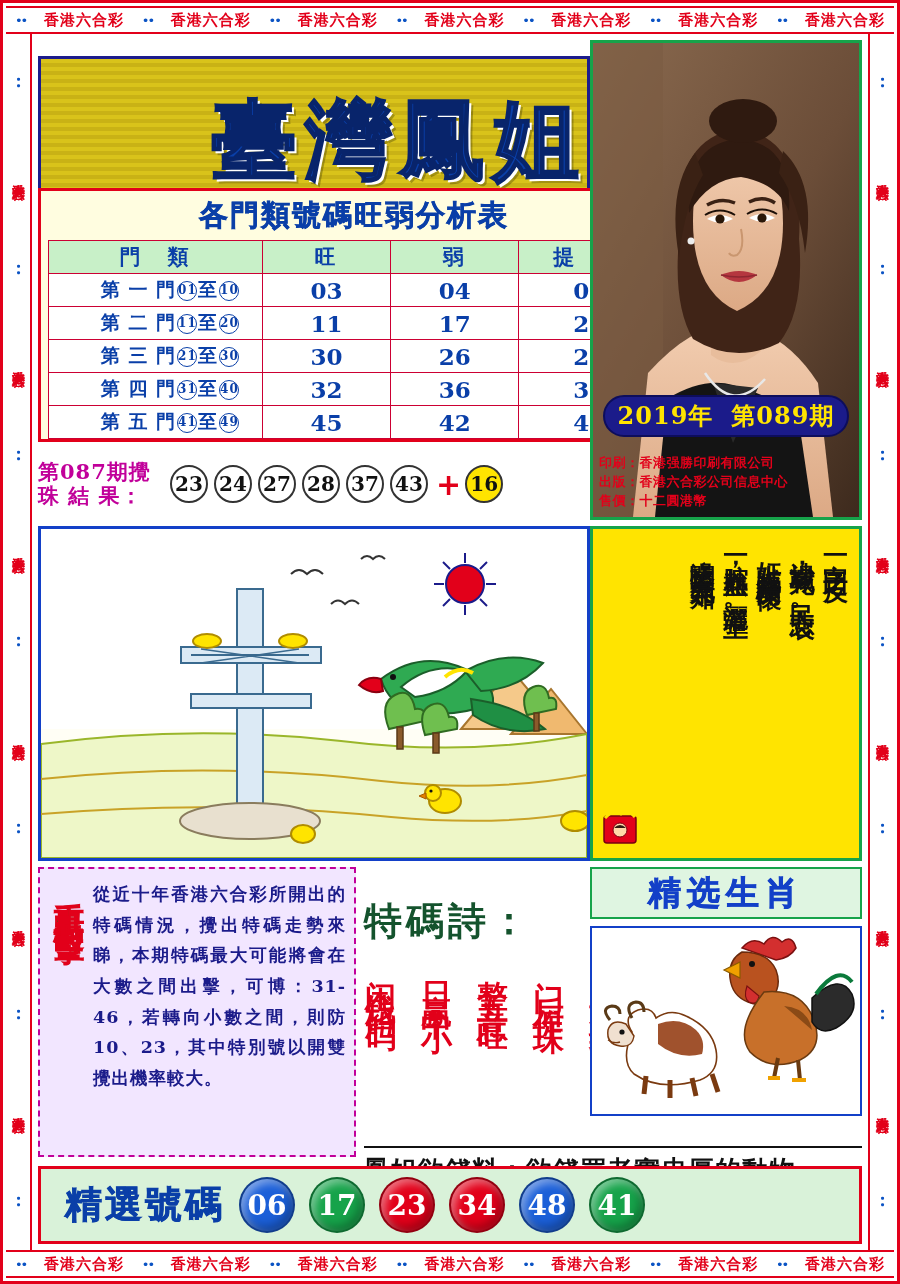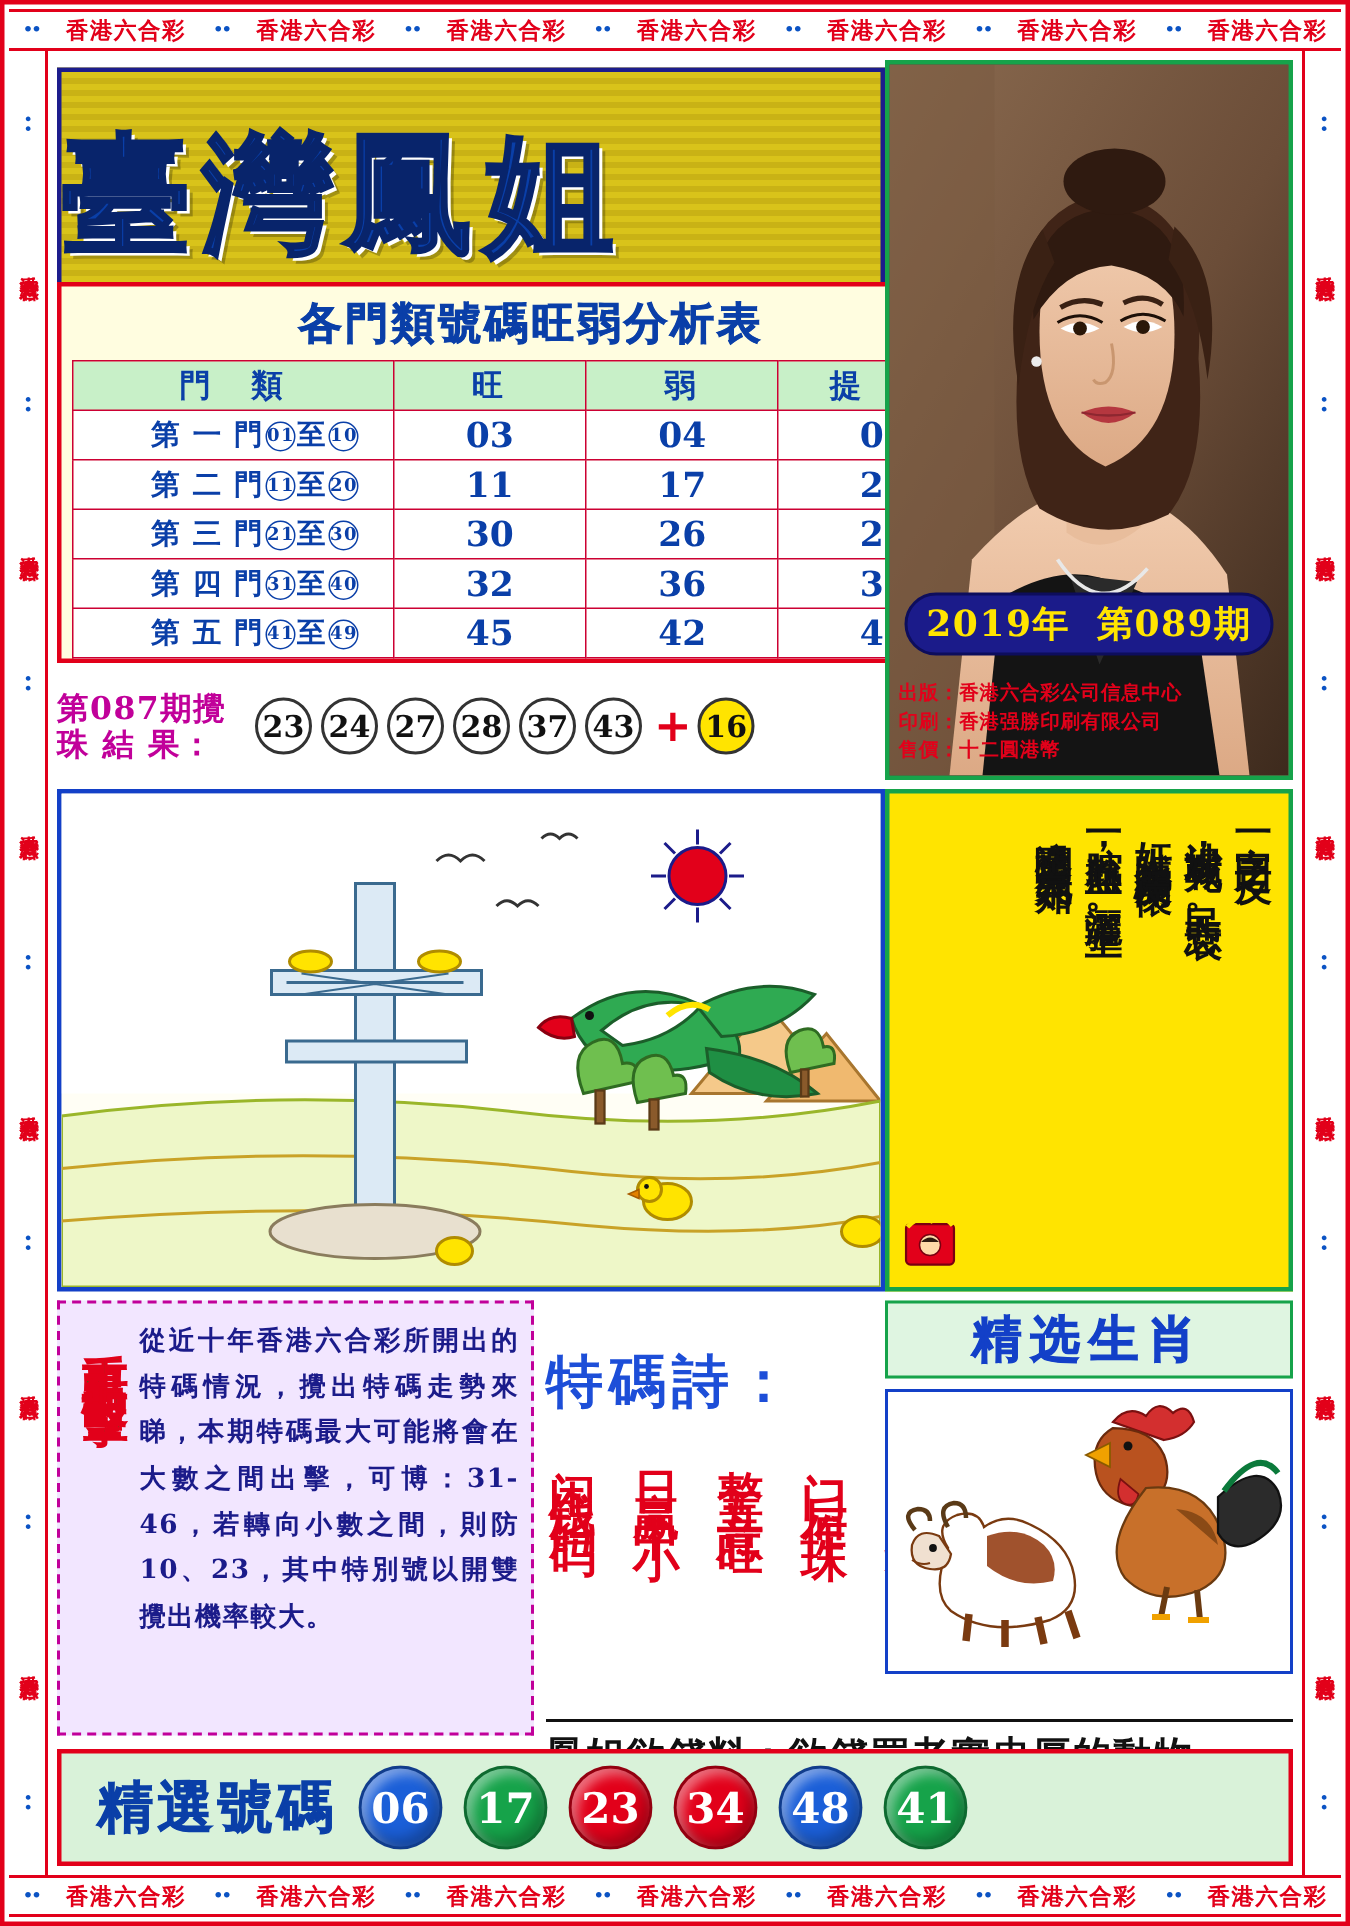--- a/index.html
+++ b/index.html
@@ -66,26 +66,26 @@
 
   
   .content {
     position: absolute;
     left: 31px; right: 31px; top: 33px; bottom: 33px;
     background: #ffffff;
   }
 
   
   .title-banner {
-    position: absolute; left: 4px; top: 9px; width: 552px; height: 170px;
+    position: absolute; left: 4px; top: 20px; width: 552px; height: 170px;
     background:
       repeating-linear-gradient(0deg, #d9c31a 0 4px, #c9b215 4px 8px),
       #d4bd18;
     border: 3px solid #1c1c8c;
-    display: flex; align-items: center; justify-content: flex-start;
+    display: flex; align-items: center; justify-content: flex-end;
   }
   .title-banner .title-text {
     font-family: "DejaVu Serif", serif;
     font-weight: bold;
     font-size: 86px;
     color: #0a3fa8;
     -webkit-text-stroke: 2px #08246b;
     letter-spacing: 8px;
     text-shadow: 3px 3px 0 #ffffff, 5px 5px 0 rgba(0,0,0,0.25);
   }
@@ -280,21 +280,21 @@
     padding: 4px 2px 0 2px;
     text-align: justify;
   }
 
   
   .tema-title {
     position: absolute; left: 330px; top: 860px;
     font-family: "DejaVu Serif", serif;
     font-weight: bold;
     font-size: 38px;
-    color: #1d4ed8;
+    color: #14532d;
     letter-spacing: 4px;
   }
   .tema-grid {
     position: absolute; left: 330px; top: 920px; width: 370px; height: 180px;
     display: flex; flex-direction: row-reverse; justify-content: space-between;
   }
   .tema-col {
     writing-mode: vertical-rl;
     text-orientation: upright;
     font-family: "DejaVu Serif", serif;
@@ -627,22 +627,22 @@
         <path d="M128 232 Q146 224 164 232 Q146 246 128 232 Z" fill="#b5373f"></path>
         <path d="M128 232 Q146 236 164 232" stroke="#8d2730" stroke-width="1.5" fill="none"></path>
 
         <circle cx="98" cy="198" r="3.5" fill="#ececec"></circle>
       </svg>
       <div class="issue-pill">
         <span>2019年</span>
         <span>第089期</span>
       </div>
       <div class="imprint">
+        <div>印刷：香港强勝印刷有限公司</div>
         <div>出版：香港六合彩公司信息中心</div>
-        <div>印刷：香港强勝印刷有限公司</div>
         <div>售價：十二圓港幣</div>
       </div>
     </div>
 
     <div class="poem-box">
       <div class="poem-cols">
         <div class="poem-col">一字之曰反</div>
         <div class="poem-col">沙場戰死，民悲哀。</div>
         <div class="poem-col">奸人賊索反開懷。</div>
         <div class="poem-col">一腔熱血，灑疆土。</div>

